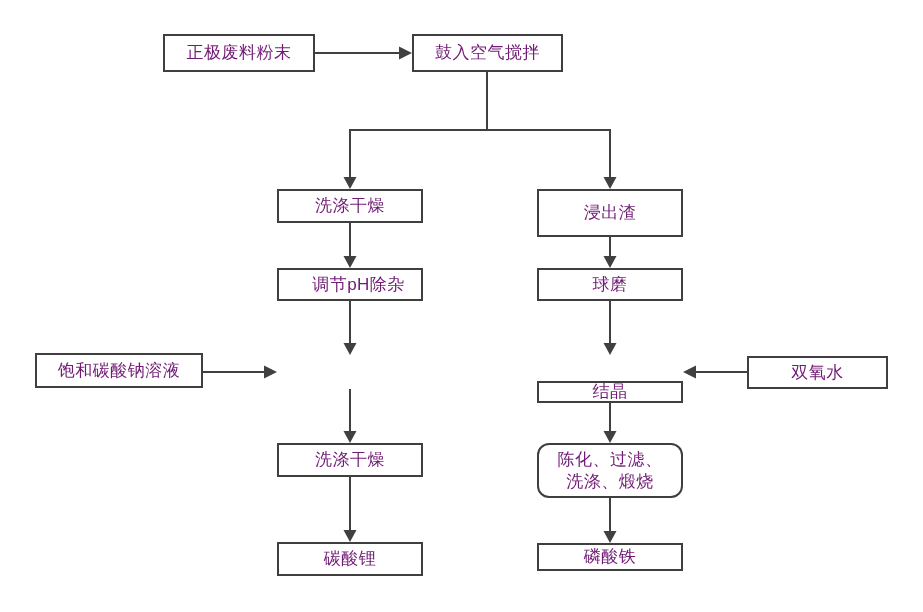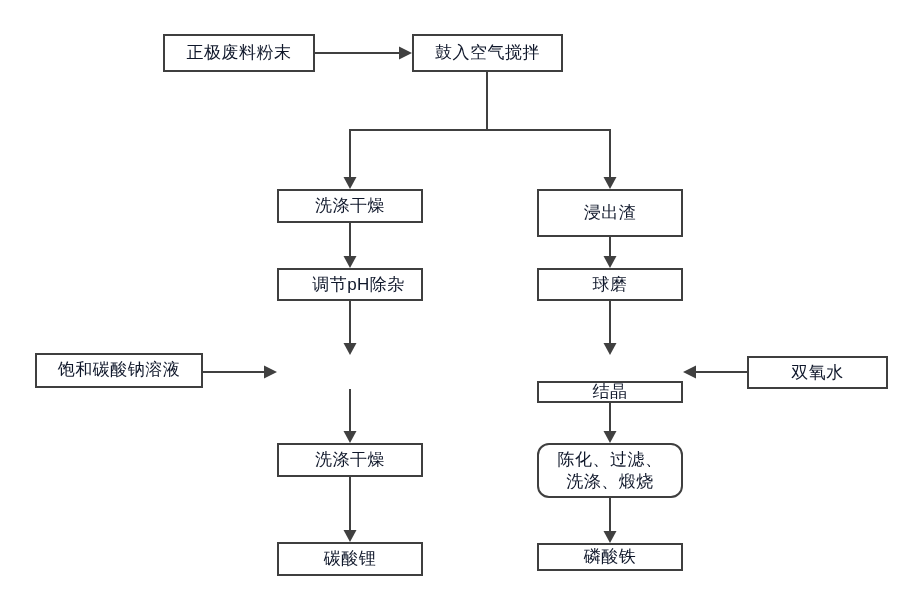--- a/index.html
+++ b/index.html
@@ -20,21 +20,21 @@
     left: 0;
     top: 0;
     width: 923px;
     height: 612px;
   }
   .node {
     position: absolute;
     box-sizing: border-box;
     border: 2px solid #3f3f3f;
     background: #ffffff;
-    color: #0f172a;
+    color: #701a75;
     font-size: 17px;
     line-height: 1.25;
     display: flex;
     align-items: center;
     justify-content: center;
     text-align: center;
     white-space: pre-line;
     letter-spacing: 0.5px;
   }
 </style>
@@ -104,17 +104,17 @@
 
   <div class="node" style="left:537px; top:268px; width:146px; height:33px;">球磨</div>
 
   <div class="node" style="left:537px; top:355px; width:146px; height:22px;margin-top:26px;">结晶</div>
 
   <div class="node" style="left:537px; top:443px; width:146px; height:55px;border-radius:12px;">陈化、过滤、
 洗涤、煅烧</div>
 
   <div class="node" style="left:537px; top:543px; width:146px; height:28px;">磷酸铁</div>
 
-  <div class="node" style="left:35px; top:353px; width:168px; height:35px;font-family:Liberation Mono, monospace;">饱和碳酸钠溶液</div>
+  <div class="node" style="left:35px; top:353px; width:168px; height:35px;">饱和碳酸钠溶液</div>
 
   <div class="node" style="left:747px; top:356px; width:141px; height:33px;">双氧水</div>
 
 </div>
 
 </body></html>

